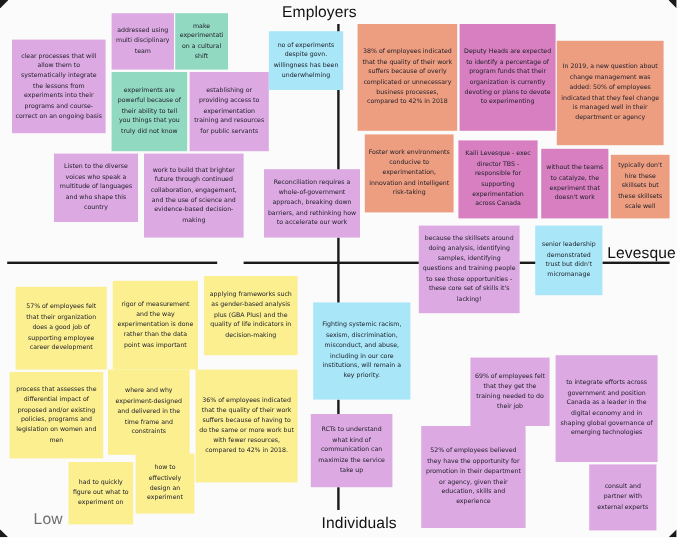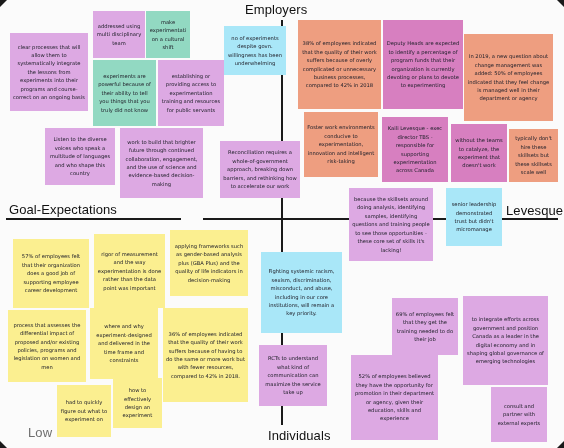--- a/index.html
+++ b/index.html
@@ -92,23 +92,22 @@
   <div class="axis-v" style="left:281px; top:75px;  height:70px;"></div>
   <div class="axis-v" style="left:281px; top:198px; height:56px;"></div>
   <div class="axis-v" style="left:281px; top:333px; height:14px;"></div>
   <div class="axis-v" style="left:281px; top:406px; height:19px;"></div>
 
   <div class="axis-h" style="left:6px;   top:218px; width:175px;"></div>
   <div class="axis-h" style="left:203px; top:218px; width:146px;"></div>
   <div class="axis-h" style="left:433px; top:218px; width:14px;"></div>
   <div class="axis-h" style="left:502px; top:218px; width:56px;"></div>
 
-  <div class="axis-label" style="left:245px; top:2px;">Employers</div>
+  <div class="axis-label" style="left:235px; top:2px;">Employers</div>
   <div class="axis-label" style="left:248px; top:428px;margin-left:20px;">Individuals</div>
-  <div class="axis-label" style="left:9px; top:202px;">Goal-Expectations</div>
   <div class="axis-label" style="left:506px; top:203px;">Levesque</div>
   <div class="axis-label low" style="left:28px; top:425px;">Low</div>
 
   <div id="notes-layer">
       <div class="note c-purple" style="left: 10px; top: 33px; width: 78px; height: 78px; font-size: 5.2px;">
         <span>clear processes that will allow them to systematically integrate the lessons from experiments into their programs and course-correct on an ongoing basis</span>
       </div>
       <div class="note c-purple" style="left: 93px; top: 11px; width: 52px; height: 47px; font-size: 5.2px;">
         <span>addressed using multi disciplinary team</span>
       </div>

